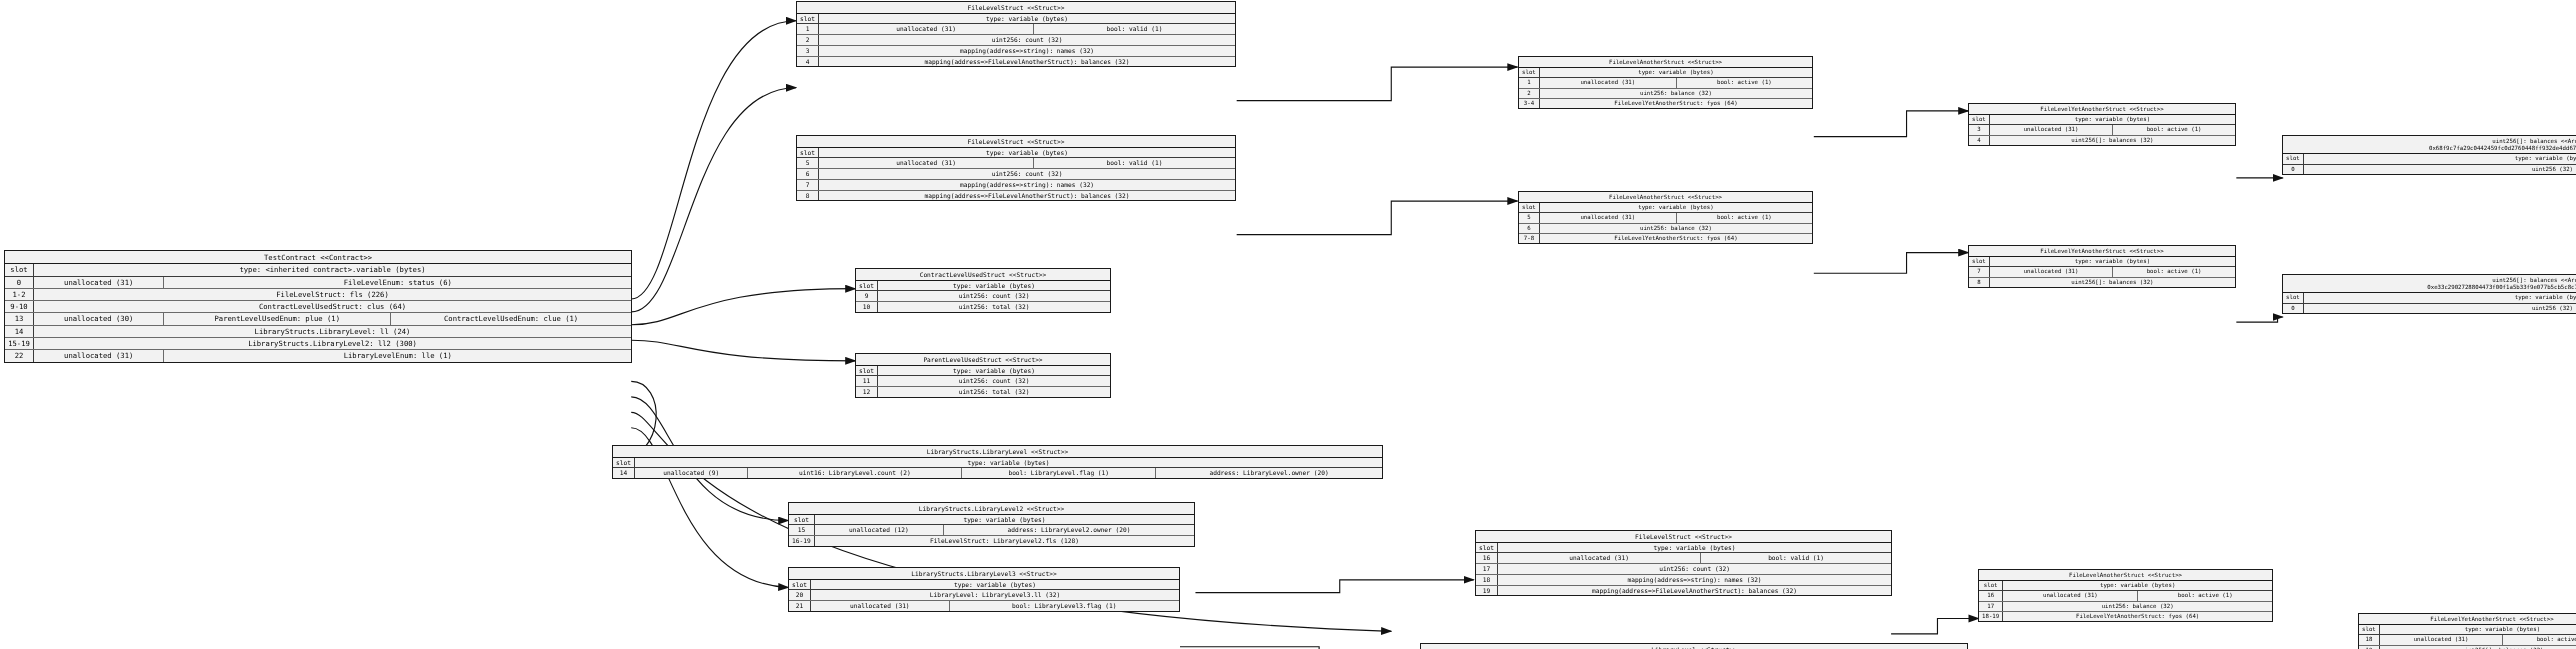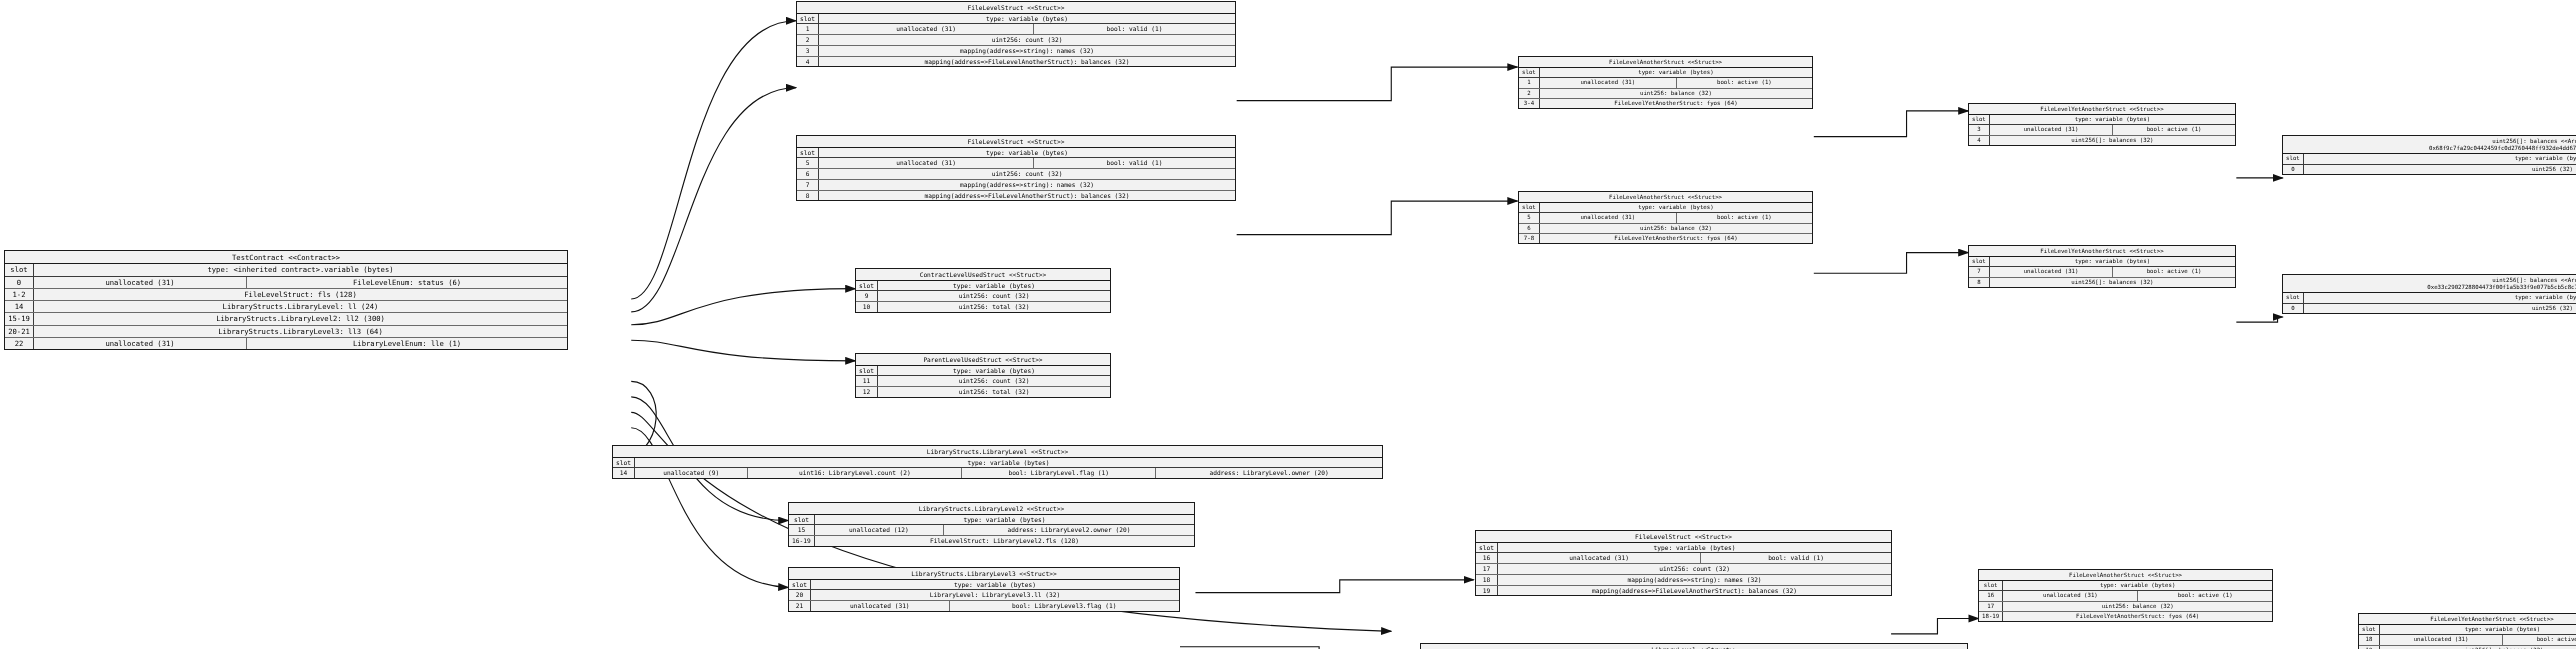--- a/index.html
+++ b/index.html
@@ -94,48 +94,54 @@
       <path d="M3670,1230 L3760,1230 L3760,1200 L3840,1200" marker-end="url(#arrow)"></path>
 
       <path d="M4410,1315 L4490,1315 L4490,1285 L4575,1285" marker-end="url(#arrow)"></path>
 
       <path d="M5090,1350 L5160,1350" marker-end="url(#arrow)"></path>
 
       <path d="M2290,1255 L2560,1255 L2560,1290 L2755,1290" marker-end="url(#arrow)"></path>
     </g>
   </svg>
 
-  <div class="node fs14" style="left:4.1px;top:250px;width:564px;">
+  <div class="node fs14" style="left:4.1px;top:250px;width:628px;">
     <div class="title">TestContract &lt;&lt;Contract&gt;&gt;</div>
     <table>
       <tbody>
           <tr class="hdr">
         <td class="slot">slot</td>
         <td colspan="3">type: &lt;inherited contract&gt;.variable (bytes)</td>
       </tr>
       <tr>
         <td class="slot">0</td>
         <td>unallocated (31)</td>
         <td class="sep" colspan="2">FileLevelEnum: status (6)</td>
       </tr>
       <tr>
         <td class="slot">1-2</td>
-        <td colspan="3">FileLevelStruct: fls (128)</td>
+        <td colspan="3">FileLevelStruct: fls (226)</td>
+      </tr>
+      <tr>
+        <td class="slot">9-10</td>
+        <td colspan="3">ContractLevelUsedStruct: clus (64)</td>
+      </tr>
+      <tr>
+        <td class="slot">13</td>
+        <td>unallocated (30)</td>
+        <td class="sep">ParentLevelUsedEnum: plue (1)</td>
+        <td class="sep">ContractLevelUsedEnum: clue (1)</td>
       </tr>
       <tr>
         <td class="slot">14</td>
         <td colspan="3">LibraryStructs.LibraryLevel: ll (24)</td>
       </tr>
       <tr>
         <td class="slot">15-19</td>
         <td colspan="3">LibraryStructs.LibraryLevel2: ll2 (300)</td>
-      </tr>
-      <tr>
-        <td class="slot">20-21</td>
-        <td colspan="3">LibraryStructs.LibraryLevel3: ll3 (64)</td>
       </tr>
       <tr>
         <td class="slot">22</td>
         <td>unallocated (31)</td>
         <td class="sep" colspan="2">LibraryLevelEnum: lle (1)</td>
       </tr>
     </tbody>
       </table>
   </div>
 

